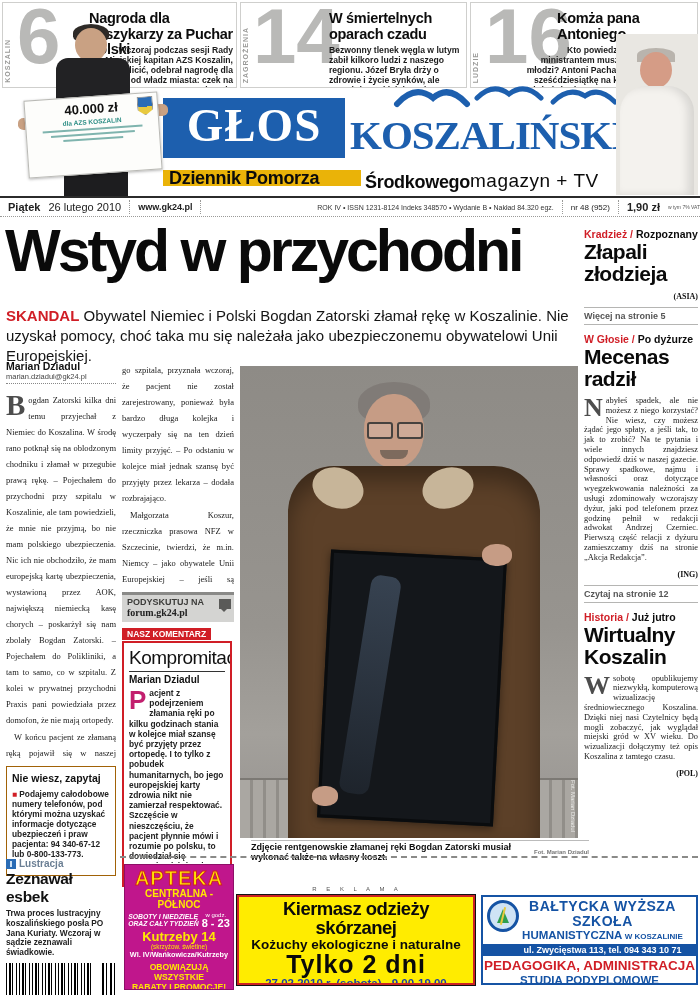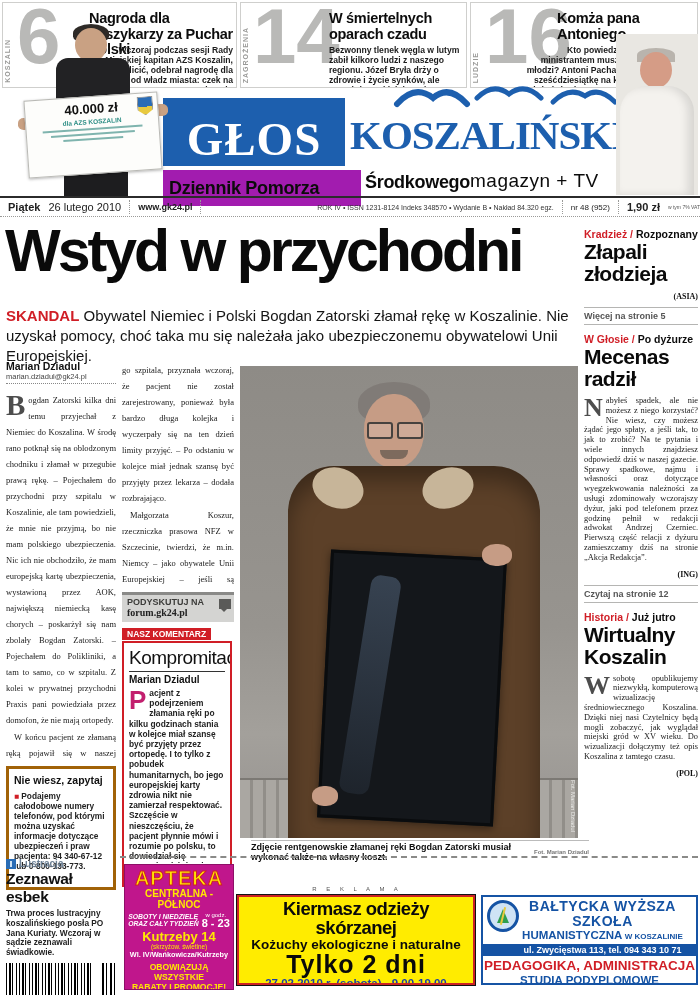--- a/index.html
+++ b/index.html
@@ -10,27 +10,27 @@
   .teaser{position:relative;border:1px solid #cfcfcd;background:#fff;overflow:hidden;}
   .t1{width:234px;} .t2{width:226px;margin-left:3px;} .t3{width:227px;margin-left:3px;}
   .teaser-label{position:absolute;left:1px;bottom:4px;writing-mode:vertical-rl;transform:rotate(180deg);
         font-size:7px;font-weight:bold;color:#9a9a98;letter-spacing:1px;}
   .teaser-num{position:absolute;top:-6px;font-size:78px;font-weight:bold;color:#b9b9b7;line-height:1;
         font-family:"Liberation Sans",sans-serif;}
   .teaser-title{position:absolute;font-size:14.5px;font-weight:bold;line-height:15.5px;color:#0c0c0c;letter-spacing:-0.3px;}
   .teaser-text{position:absolute;font-size:8.6px;line-height:10px;color:#1c1c1c;font-weight:bold;}
   
   .masthead{position:absolute;left:0;top:88px;width:700px;height:108px;background:#fff;}
-  .glos-box{position:absolute;left:163px;top:10px;width:182px;height:68px;background:#1d5fae;
-        display:flex;align-items:flex-end;justify-content:center;}
+  .glos-box{position:absolute;left:163px;top:10px;width:182px;height:60px;background:#1d5fae;
+        display:flex;align-items:flex-start;justify-content:center;}
   .glos-box span{font-family:"Liberation Serif",serif;font-weight:bold;font-size:47px;color:#fff;letter-spacing:1px;}
   .koszalinski{position:absolute;left:350px;top:12px;width:318px;height:70px;display:flex;align-items:center;}
   .koszalinski span{font-family:"Liberation Serif",serif;font-weight:bold;font-size:41px;color:#1d5fae;letter-spacing:-1px;}
   .birds{position:absolute;left:385px;top:-10px;}
-  .subtitle-strip{position:absolute;left:163px;top:82px;width:198px;height:36px;background:#a21caf;
+  .subtitle-strip{position:absolute;left:163px;top:82px;width:198px;height:16px;background:#eab308;
         display:flex;align-items:center;padding-left:6px;box-sizing:border-box;}
   .subtitle-strip span,.subtitle-right span{font-size:18px;font-weight:bold;color:#0b0b0b;letter-spacing:-0.3px;}
   .subtitle-right{position:absolute;left:365px;top:82px;height:24px;display:flex;align-items:center;}
   .mast-extra{position:absolute;left:470px;top:80px;height:26px;display:flex;align-items:center;
         font-size:19px;color:#0b0b0b;letter-spacing:0.5px;}
   
   .player-head{position:absolute;left:75px;top:28px;width:32px;height:34px;background:#c9a183;border-radius:50%;}
   .player-hair{position:absolute;left:73px;top:24px;width:36px;height:18px;background:#2e2a27;border-radius:50% 50% 30% 30%;}
   .player-torso{position:absolute;left:56px;top:58px;width:74px;height:44px;background:#222224;border-radius:12px 12px 0 0;}
   .player-legs{position:absolute;left:64px;top:172px;width:64px;height:24px;background:#1d1d1f;}
@@ -70,21 +70,21 @@
   .byline{font-size:10.5px;font-weight:bold;}
   .bymail{font-size:7.5px;color:#444;}
   .col1{position:absolute;left:6px;top:392px;width:110px;height:372px;overflow:hidden;}
   .col2{position:absolute;left:122px;top:362px;width:112px;height:228px;overflow:hidden;}
   .body-p{font-family:"Liberation Serif",serif;font-size:8.5px;line-height:16px;text-align:justify;
         color:#1a1a1a;margin:0 0 1px 0;}
   .body-p.indent{text-indent:8px;}
   .dc::first-letter{float:left;font-size:29px;line-height:25px;padding:1px 3px 0 0;font-weight:bold;
         color:#4d4d4d;font-family:"Liberation Serif",serif;}
   
-  .info-box{position:absolute;left:6px;top:766px;width:110px;height:124px;border:3px solid #a16207;
+  .info-box{position:absolute;left:6px;top:766px;width:110px;height:110px;border:1px solid #a16207;
         padding:5px;box-sizing:border-box;overflow:hidden;}
   .info-title{font-size:10.5px;font-weight:bold;margin-bottom:5px;}
   .info-text{font-size:8.3px;line-height:10px;font-weight:bold;color:#222;text-align:left;}
   .red-bullet{color:#d01e26;}
   
   .forum-box{position:absolute;left:122px;top:592px;width:112px;height:30px;background:#d4d4d2;
         border-top:3px solid #8a8a88;padding:2px 5px;box-sizing:border-box;}
   .forum-l1{font-size:9px;font-weight:bold;color:#3c3c3a;}
   .forum-l2{font-size:10px;font-weight:bold;color:#222;font-family:"Liberation Serif",serif;}
   .forum-icon{position:absolute;right:3px;top:4px;width:12px;height:10px;background:#5a5a58;}

